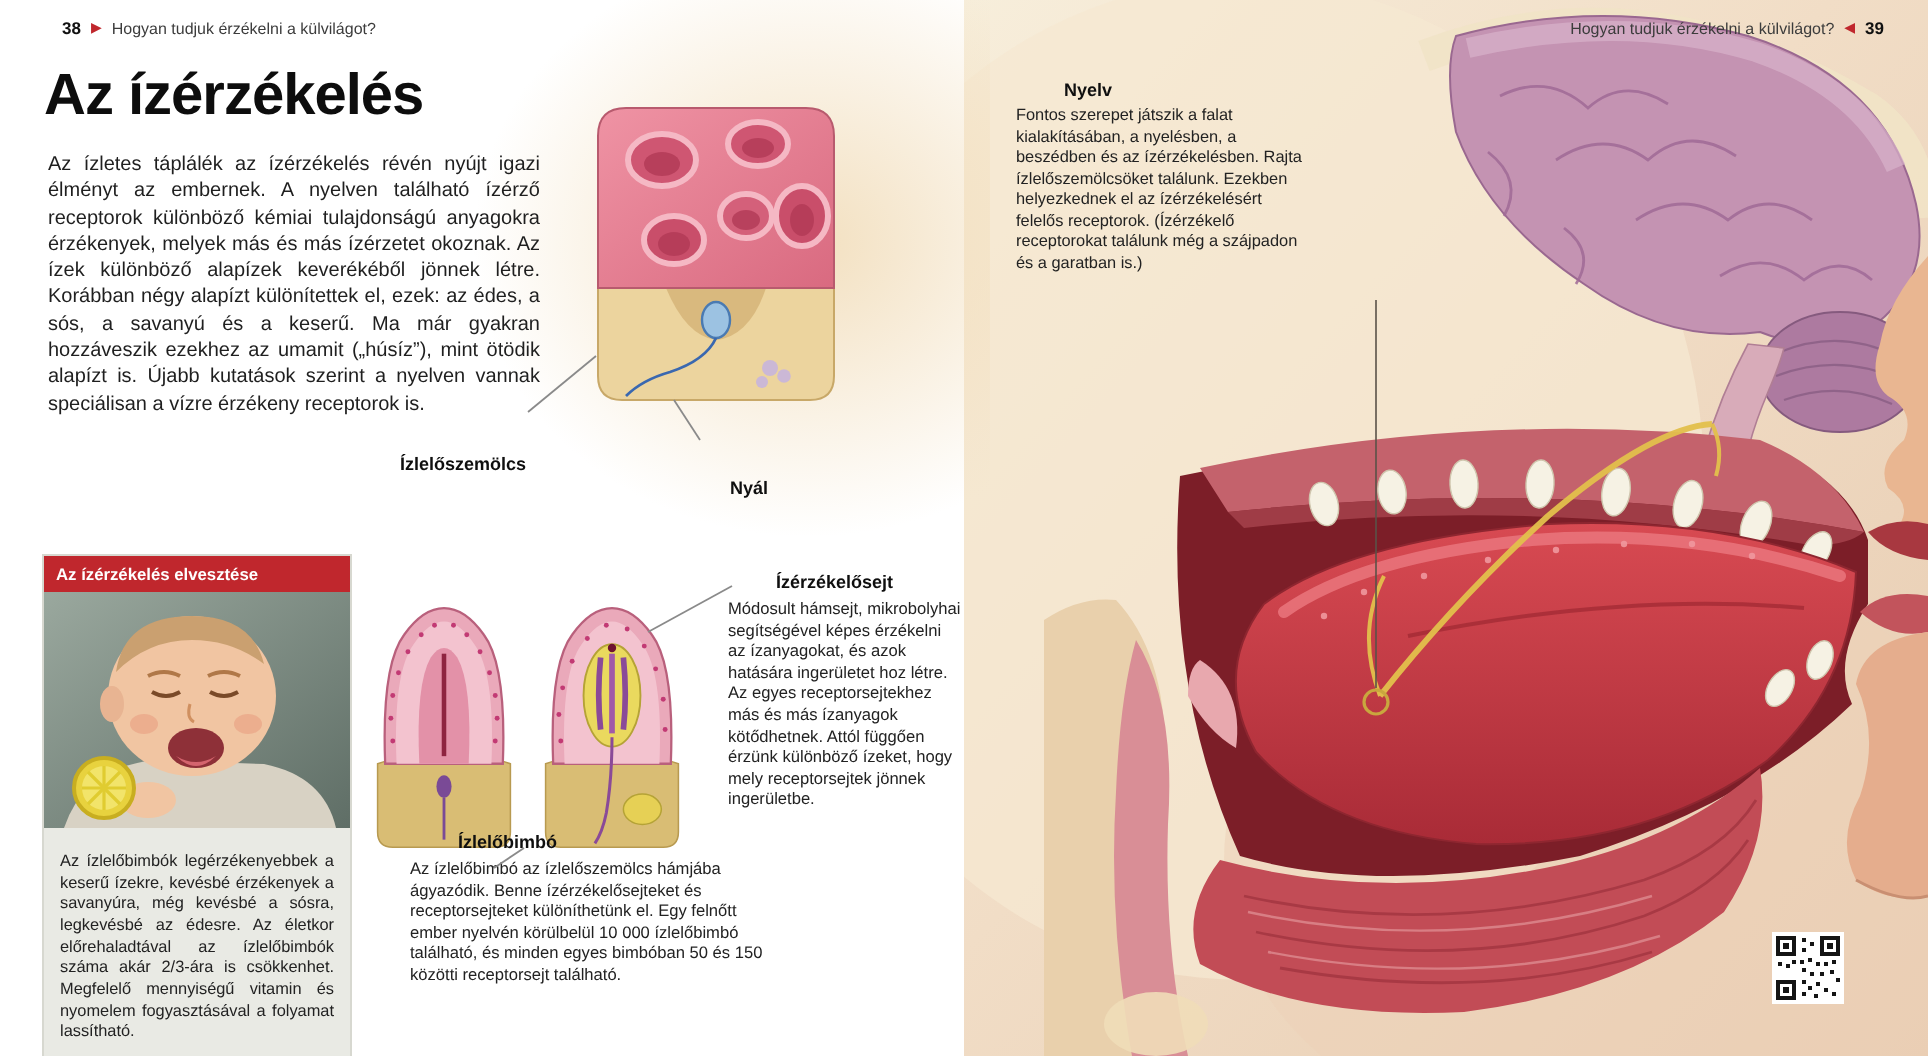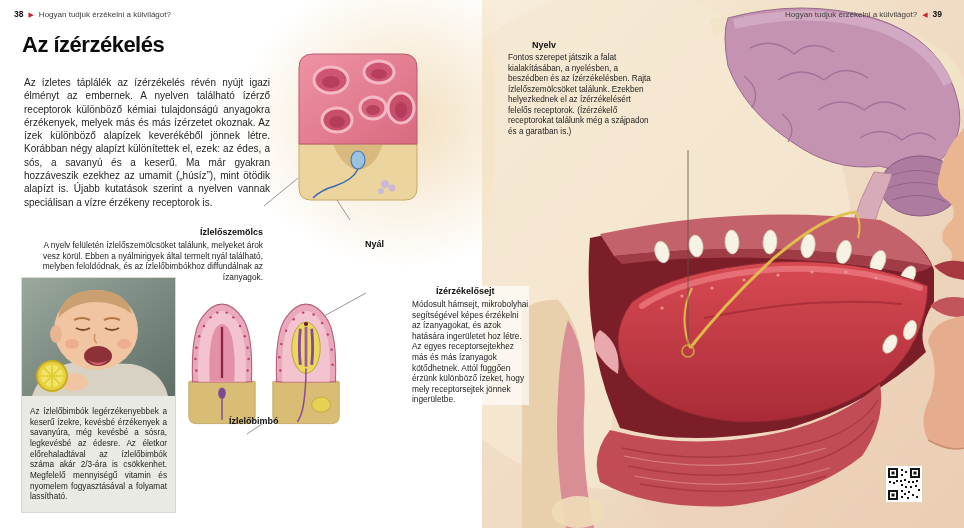--- a/index.html
+++ b/index.html
@@ -5,38 +5,38 @@
   * { margin:0; padding:0; box-sizing:border-box; }
   html,body { background:#4a4a4a; }
   body { font-family:"Liberation Sans", sans-serif; }
   #spread {
     position:relative; width:964px; height:528px;
     background:#ffffff; overflow:hidden; margin:0 auto;
   }
   
   .hdr { position:absolute; top:9px; font-size:8px; color:#3c3c3c;
          display:flex; align-items:center; gap:5px; z-index:20; }
-  .hdr-left  { left:14px; }
+  .hdr-left  { left:31px; }
   .hdr-right { right:22px; }
   .hdr-num   { font-weight:bold; font-size:8.5px; color:#111; }
   .hdr-arrow { color:#c0272d; font-size:7px; line-height:1; }
   
   #page-title {
     position:absolute; left:22px; top:32px; z-index:10;
-    font-size:22px; font-weight:bold; color:#0d0d0d; letter-spacing:-0.5px;
+    font-size:29px; font-weight:bold; color:#0d0d0d; letter-spacing:-0.5px;
   }
   #intro {
     position:absolute; left:24px; top:76px; width:246px; z-index:10;
     font-size:10px; line-height:1.33; color:#1f1f1f; text-align:justify;
   }
   .co-title { font-weight:bold; font-size:9px; color:#0f0f0f;padding-left:24px; }
   .co-text  { font-size:8.3px; line-height:1.28; color:#222; margin-top:3px; }
   #co-papilla { position:absolute; left:25px; top:203px; width:238px; text-align:right; z-index:10;margin-top:24px; }
   #co-nyal    { position:absolute; left:341px; top:239px; width:110px; z-index:10; }
-  #co-cell    { position:absolute; left:364px; top:286px; width:117px; z-index:10; background:rgba(255,255,255,0.65);margin-left:48px; }
+  #co-cell    { position:absolute; left:364px; top:286px; width:117px; z-index:10; background:rgba(255,255,255,0.65); }
   #co-bud     { position:absolute; left:205px; top:416px; width:180px; z-index:10; }
   #co-tongue  { position:absolute; left:508px; top:40px; width:148px; z-index:10; }
   #co-tongue .co-text { font-size:8.2px; }
   
   #loss-box { position:absolute; left:22px; top:278px; width:153px; z-index:10;
               background:#e9eae4; box-shadow:0 0 0 1px #d7d8d0; }
   #loss-box .box-h { background:#c0272d; color:#fff; font-weight:bold;
                      font-size:8.4px; padding:4px 6px; }
   #loss-box .box-t { padding:7px 8px 9px 8px; font-size:8.2px; line-height:1.3;
                      color:#222; text-align:justify; }
@@ -214,28 +214,28 @@
           <ellipse cx="86" cy="26" rx="8" ry="5"></ellipse>
         <ellipse cx="108" cy="62" rx="6" ry="8"></ellipse>
           <ellipse cx="44" cy="74" rx="8" ry="6"></ellipse>
         <ellipse cx="80" cy="62" rx="7" ry="5"></ellipse>
       </g>
     </svg>
   </div>
 
   <div id="co-papilla">
     <div class="co-title">Ízlelőszemölcs</div>
-    <p class="co-text">A nyelv felületén ízlelőszemölcsöket találunk, melyeket árok vesz körül. Ebben a nyálmirigyek által termelt nyál található, melyben feloldódnak, és az ízlelőbimbókhoz diffundálnak az ízanyagok.</p>
   </div>
 
   <div id="co-nyal">
     <div class="co-title">Nyál</div>
   </div>
 
   <div id="loss-box">
+    <div class="box-h">Az ízérzékelés elvesztése</div>
     <svg width="153" height="118" viewBox="0 0 153 118">
       <defs>
         <linearGradient id="bbg" x1="0" y1="0" x2="1" y2="1">
           <stop offset="0" stop-color="#9aa89e"></stop>
             <stop offset="1" stop-color="#5f6e66"></stop>
         </linearGradient>
       </defs>
       <rect width="153" height="118" fill="url(#bbg)"></rect>
       <path d="M10,118 Q20,88 55,84 L110,86 Q140,92 146,118 Z" fill="#d8d2c4"></path>
       <ellipse cx="74" cy="52" rx="42" ry="40" fill="#f1c5a2"></ellipse>
@@ -318,20 +318,21 @@
     </svg>
   </div>
 
   <div id="co-cell">
     <div class="co-title">Ízérzékelősejt</div>
     <p class="co-text">Módosult hámsejt, mikrobolyhai segítségével képes érzékelni az ízanyagokat, és azok hatására ingerületet hoz létre. Az egyes receptorsejtekhez más és más ízanyagok kötődhetnek. Attól függően érzünk különböző ízeket, hogy mely receptorsejtek jönnek ingerületbe.</p>
   </div>
 
   <div id="co-bud">
     <div class="co-title">Ízlelőbimbó</div>
+    <p class="co-text">Az ízlelőbimbó az ízlelőszemölcs hámjába ágyazódik. Benne ízérzékelősejteket és receptorsejteket különíthetünk el. Egy felnőtt ember nyelvén körülbelül 10 000 ízlelőbimbó található, és minden egyes bimbóban 50 és 150 közötti receptorsejt található.</p>
   </div>
 
   <div id="co-tongue">
     <div class="co-title">Nyelv</div>
     <p class="co-text">Fontos szerepet játszik a falat kialakításában, a nyelésben, a beszédben és az ízérzékelésben. Rajta ízlelőszemölcsöket találunk. Ezekben helyezkednek el az ízérzékelésért felelős receptorok. (Ízérzékelő receptorokat találunk még a szájpadon és a garatban is.)</p>
   </div>
 
   <div id="qr">
     <svg width="36" height="36" viewBox="0 0 36 36">
       <rect width="36" height="36" fill="#ffffff"></rect>

